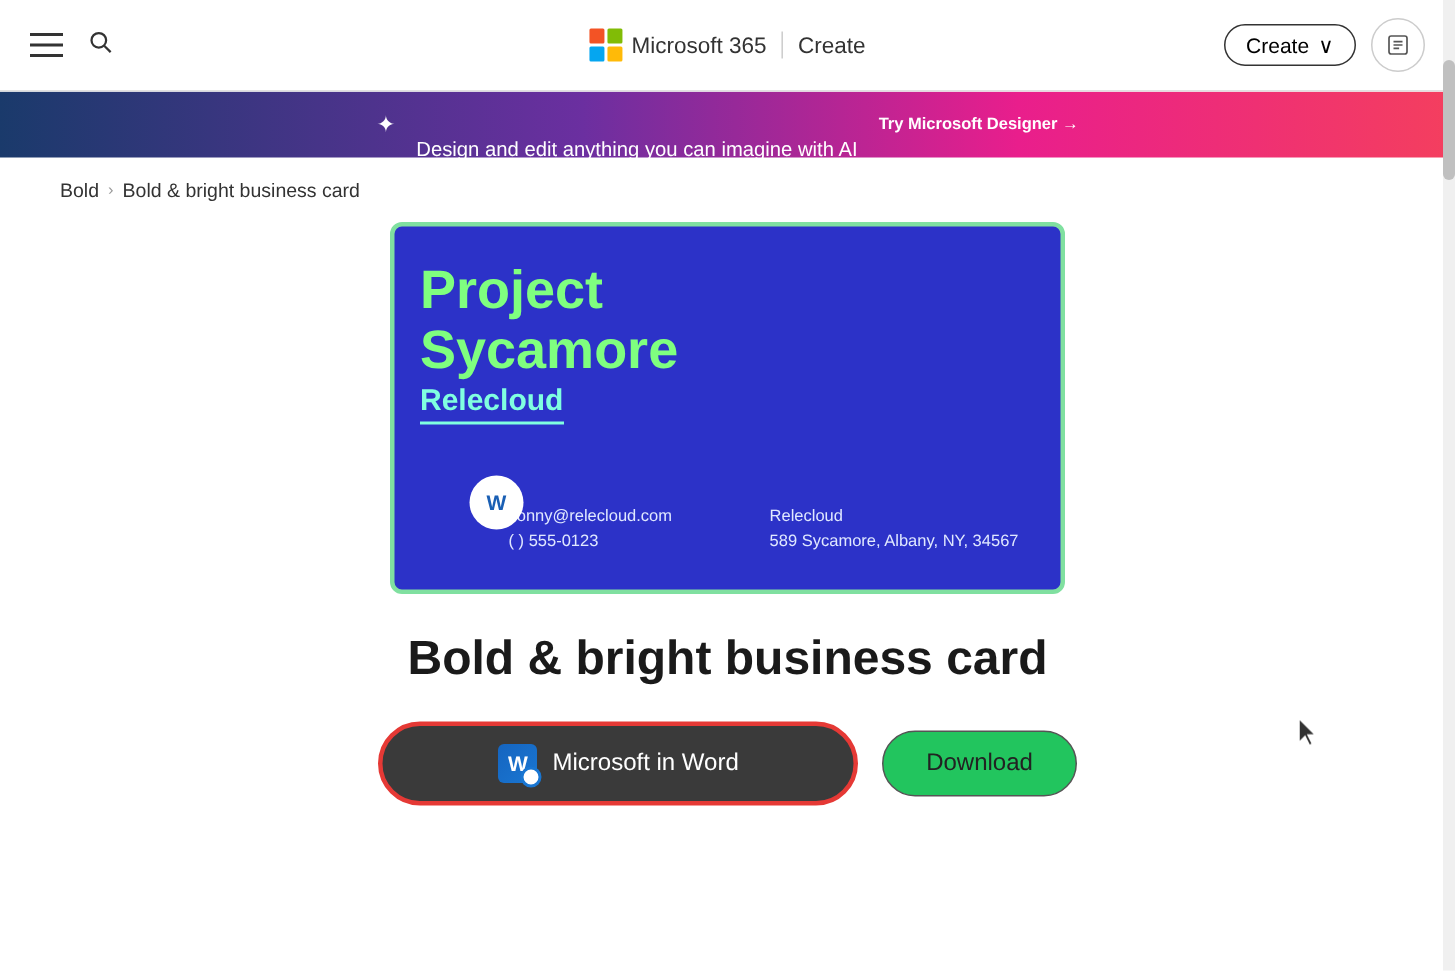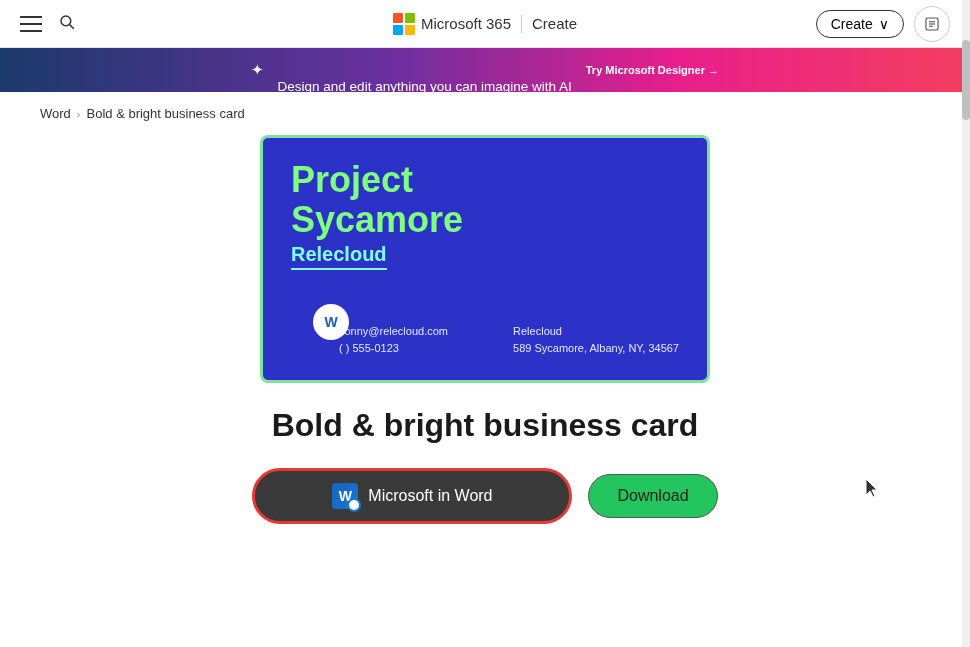--- a/index.html
+++ b/index.html
@@ -3,21 +3,21 @@
   <meta charset="utf-8">
   <style>
     * { margin: 0; padding: 0; box-sizing: border-box; }
     body { font-family: 'Segoe UI', Arial, sans-serif; background: #fff; width: 970px; height: 647px; overflow: hidden; }
 
     
     .header {
       display: flex;
       align-items: center;
       padding: 0 20px;
-      height: 48px;
+      height: 61px;
       background: #fff;
       border-bottom: 1px solid #e0e0e0;
       position: relative;
     }
     .header-left { display: flex; align-items: center; gap: 16px; }
     .hamburger { cursor: pointer; display: flex; flex-direction: column; gap: 5px; }
     .hamburger span { display: block; width: 22px; height: 2px; background: #333; }
     .search-icon-btn { cursor: pointer; }
 
     .header-center {
@@ -122,21 +122,21 @@
 
     
     .card-preview {
       width: 450px;
       height: 248px;
       background: #2c32c8;
       border-radius: 8px;
       border: 3px solid #80e0a0;
       position: relative;
       overflow: hidden;
-      padding: 22px 28px;
+      padding: 22px 17px;
     }
     .card-title {
       color: #7fff7f;
       font-size: 36px;
       font-weight: 700;
       line-height: 1.1;
     }
     .card-company {
       color: #80ffe0;
       font-size: 20px;
@@ -300,21 +300,21 @@
   </div>
 </div>
 
 <div class="banner">
   <span class="banner-icon">✦</span>
   <span class="banner-text">Design and edit anything you can imagine with AI</span>
   <span class="banner-link">Try Microsoft Designer →</span>
 </div>
 
 <div class="breadcrumb">
-  <a class="breadcrumb-home">Word</a>
+  <a class="breadcrumb-home">Bold</a>
   <span class="breadcrumb-sep">›</span>
   <span class="breadcrumb-current">Bold &amp; bright business card</span>
 </div>
 
 <div class="main">
 
   <div class="card-preview">
     <div class="card-title">
       <span>Project</span><br>
       <span>Sycamore</span>

